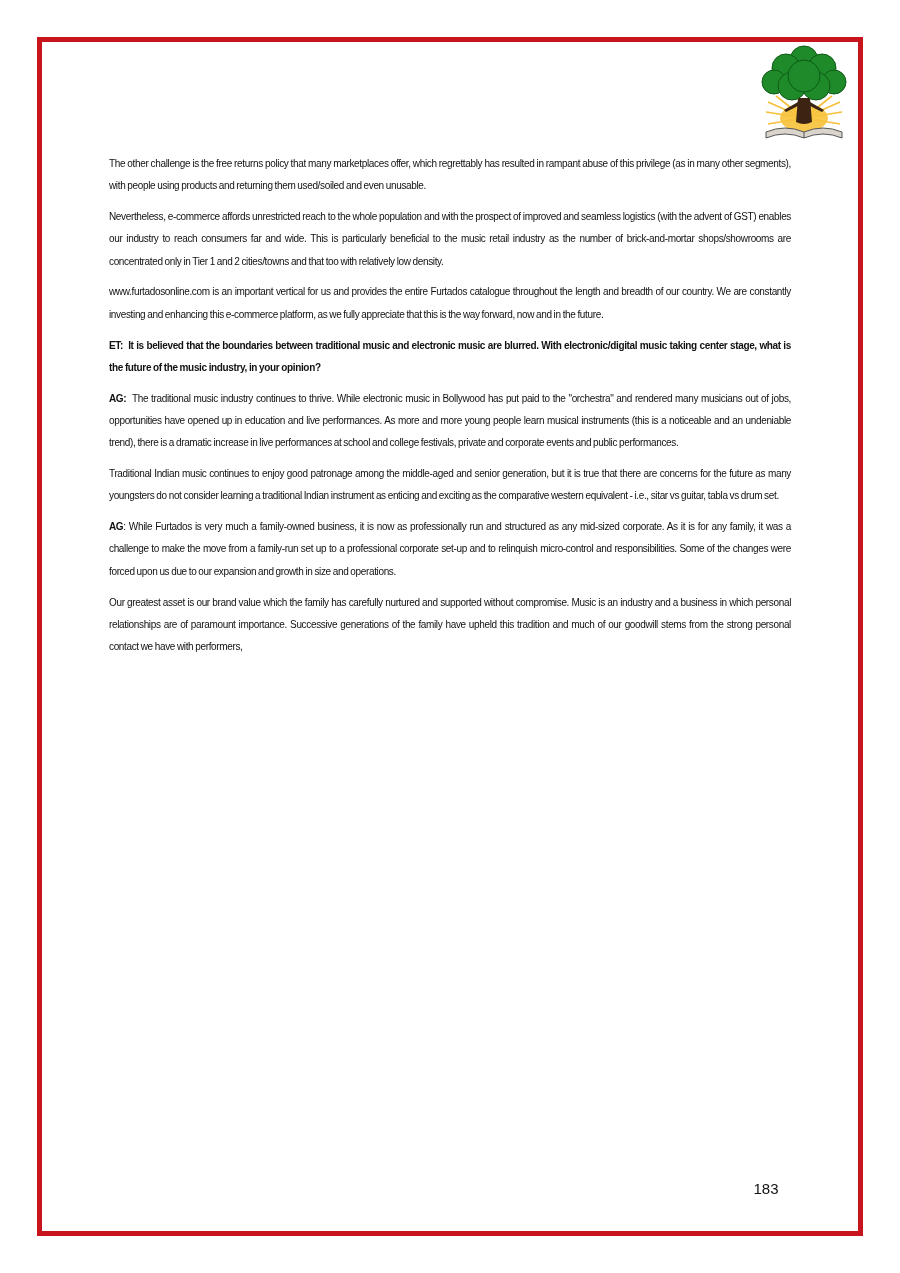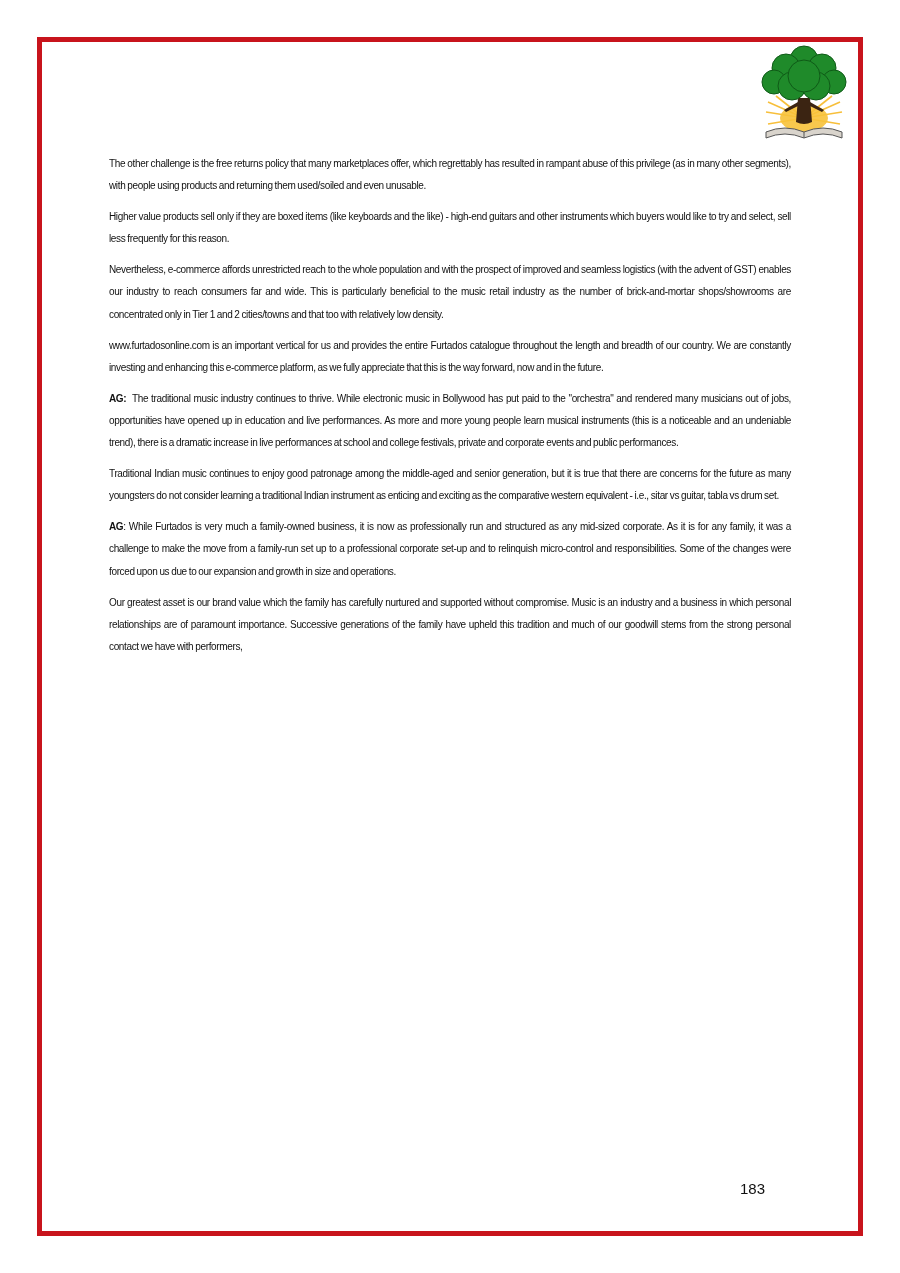--- a/index.html
+++ b/index.html
@@ -19,21 +19,21 @@
       font-size: 10px; line-height: 22.3px; color: #111;
       text-align: justify;
       letter-spacing: -0.35px;
       word-spacing: -0.5px;
     }
     .content p { margin: 0 0 8.5px 0; }
     .content p.q { font-weight: bold; }
     .content b { font-weight: bold; }
     .pagenum {
       position: absolute; left: 740px; top: 1180px; width: 52px;
-      text-align: left;
+      text-align: center;
       font-family: "Liberation Sans", sans-serif; font-size: 15px; color: #111;
     }
   </style>
 </head>
 <body>
 
 <div class="frame"></div>
 
 <div class="logo">
   <svg width="112" height="112" viewBox="0 0 112 112">
@@ -65,22 +65,22 @@
       <circle cx="56" cy="36" r="16"></circle>
     </g>
 
     <path d="M18 92 Q37 84 56 92 Q75 84 94 92 L94 98 Q75 90 56 98 Q37 90 18 98 Z" fill="#d9d4cc" stroke="#555" stroke-width="1"></path>
     <line x1="56" y1="92" x2="56" y2="98" stroke="#555" stroke-width="1"></line>
   </svg>
 </div>
 
 <div class="content">
   <p><span>The other challenge is the free returns policy that many marketplaces offer, which regrettably has resulted in rampant abuse of this privilege (as in many other segments), with people using products and returning them used/soiled and even unusable.</span></p>
-  <p><span>Higher value products sell only if they are boxed items (like keyboards and the like) - high-end guitars and other instruments which buyers would like to try and select, sell less frequently for this reason.</span></p>
   <p><span>Nevertheless, e-commerce affords unrestricted reach to the whole population and with the prospect of improved and seamless logistics (with the advent of GST) enables our industry to reach consumers far and wide. This is particularly beneficial to the music retail industry as the number of brick-and-mortar shops/showrooms are concentrated only in Tier 1 and 2 cities/towns and that too with relatively low density.</span></p>
   <p><span>www.furtadosonline.com is an important vertical for us and provides the entire Furtados catalogue throughout the length and breadth of our country. We are constantly investing and enhancing this e-commerce platform, as we fully appreciate that this is the way forward, now and in the future.</span></p>
+  <p class="q"><span>ET:</span>&nbsp; <span>It is believed that the boundaries between traditional music and electronic music are blurred. With electronic/digital music taking center stage, what is the future of the music industry, in your opinion?</span></p>
   <p><b>AG:</b>&nbsp; <span>The traditional music industry continues to thrive. While electronic music in Bollywood has put paid to the "orchestra" and rendered many musicians out of jobs, opportunities have opened up in education and live performances. As more and more young people learn musical instruments (this is a noticeable and an undeniable trend), there is a dramatic increase in live performances at school and college festivals, private and corporate events and public performances.</span></p>
   <p><span>Traditional Indian music continues to enjoy good patronage among the middle-aged and senior generation, but it is true that there are concerns for the future as many youngsters do not consider learning a traditional Indian instrument as enticing and exciting as the comparative western equivalent - i.e., sitar vs guitar, tabla vs drum set.</span></p>
   <p><b>AG</b><span>:  While Furtados is very much a family-owned business, it is now as professionally run and structured as any mid-sized corporate. As it is for any family, it was a challenge to make the move from a family-run set up to a professional corporate set-up and to relinquish micro-control and responsibilities. Some of the changes were forced upon us due to our expansion and growth in size and operations.</span></p>
   <p><span>Our greatest asset is our brand value which the family has carefully nurtured and supported without compromise. Music is an industry and a business in which personal relationships are of paramount importance. Successive generations of the family have upheld this tradition and much of our goodwill stems from the strong personal contact we have with performers,</span></p>
 </div>
 
 <div class="pagenum">183</div>
 
 </body></html>

